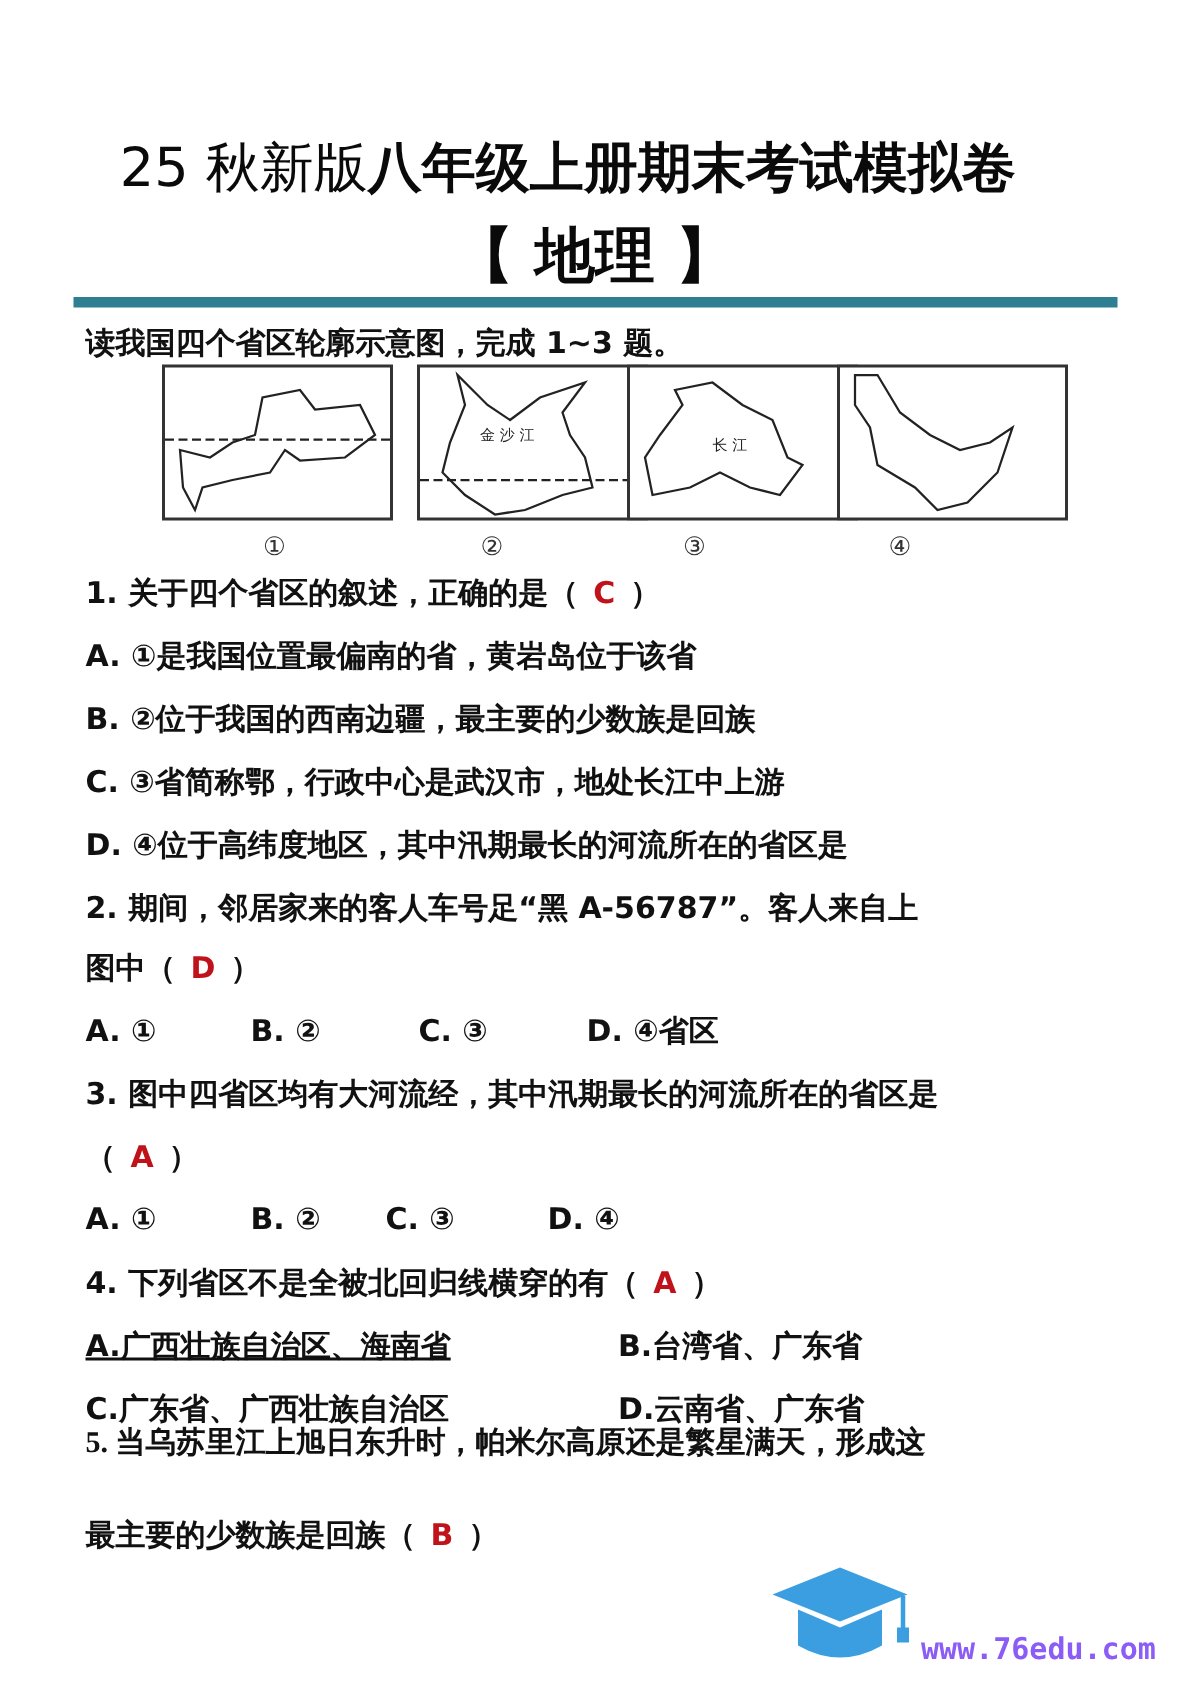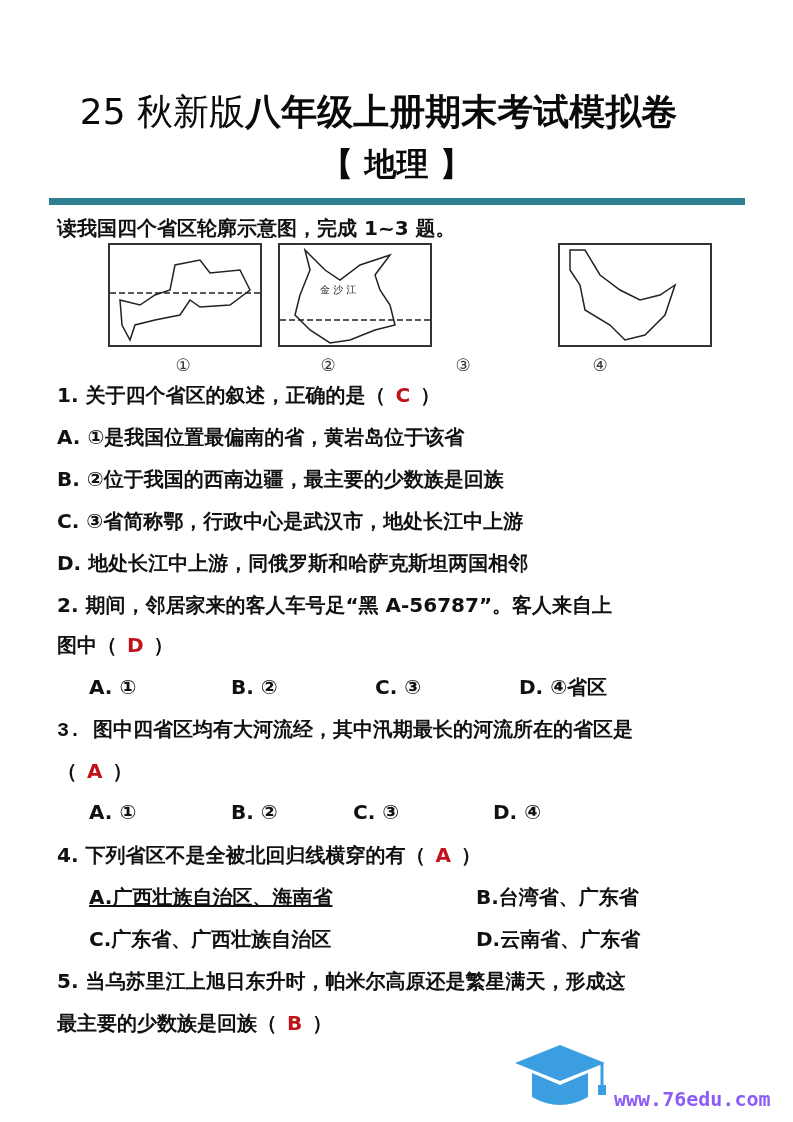--- a/index.html
+++ b/index.html
@@ -2,30 +2,30 @@
 <html><head>
 <meta charset="utf-8">
 <style>
   html, body { margin: 0; padding: 0; background: #ffffff; }
   body { width: 793px; height: 1122px; position: relative; overflow: hidden;
          font-family: "DejaVu Sans", "Liberation Sans", sans-serif; color: #111; }
   .title1 { position: absolute; top: 88px; left: 0; width: 757px; text-align: center;
             font-size: 36px; font-weight: bold; letter-spacing: 0px; color: #0a0a0a; }
   .title1 .light { font-weight: normal; }
   .title2 { position: absolute; top: 143px; left: 0; width: 793px; text-align: center;
-            font-size: 32px; font-weight: bold; color: #0a0a0a; }
+            font-size: 40px; font-weight: bold; color: #0a0a0a; }
   .divider { position: absolute; top: 198px; left: 49px; width: 696px; height: 7px; background: #2f7f93; }
   .intro { position: absolute; top: 215px; left: 57px; font-size: 20px; font-weight: bold; }
   .maps { position: absolute; top: 243px; left: 108px; width: 600px; height: 135px; padding-left: 11px; }
   .map { position: absolute; top: 0; width: 150px; height: 100px; border: 2px solid #333; background: #fff; }
   .map svg { width: 100%; height: 100%; }
   .map-label { position: absolute; top: 112px; width: 30px; text-align: center; font-size: 17px; color: #333; }
   .line { position: absolute; left: 57px; font-size: 20px; font-weight: bold; white-space: nowrap; }
   .ans { color: #c0121b; margin: 0 10px; }
-  .opt { display: inline-block; margin-left: 32px; }
+  .opt { display: inline-block; }
   .logo { position: absolute; left: 510px; top: 1035px; width: 280px; height: 80px; }
   .logo-text { position: absolute; left: 104px; top: 2px; font-size: 37px; font-weight: bold; color: #ec4c7c; letter-spacing: 2px; }
   .logo-url { position: absolute; left: 104px; top: 52px; font-size: 20px; font-weight: bold; color: #8b5cf6; font-family: "DejaVu Sans Mono", monospace; }
 </style>
 </head>
 <body>
 
 <div class="title1">
   <span class="light">25 秋新版</span><span>八年级上册期末考试模拟卷</span>
 </div>
@@ -41,66 +41,72 @@
       <line x1="0" y1="48" x2="150" y2="48" stroke="#222" stroke-width="1.5" stroke-dasharray="6,3"></line>
     </svg>
   </div>
   <div class="map" style="left:170px;">
     <svg viewBox="0 0 150 100">
       <path d="M25 5 L30 25 L20 50 L15 70 L30 85 L50 98 L70 95 L95 85 L115 80 L110 60 L100 45 L95 30 L110 10 L80 20 L60 35 L45 25 Z" fill="none" stroke="#222" stroke-width="1.5"></path>
       <line x1="0" y1="75" x2="150" y2="75" stroke="#222" stroke-width="1.5" stroke-dasharray="6,3"></line>
       <text x="40" y="48" font-size="10" fill="#222">金 沙 江</text>
     </svg>
   </div>
+  <div class="map" style="left:310px;">
+    <svg viewBox="0 0 150 100">
+      <path d="M20 45 L35 25 L30 15 L55 10 L75 25 L95 35 L105 60 L115 65 L100 85 L80 80 L60 70 L40 80 L15 85 L10 60 Z" fill="none" stroke="#222" stroke-width="1.5"></path>
+      <text x="55" y="55" font-size="10" fill="#222">长 江</text>
+    </svg>
+  </div>
   <div class="map" style="left:450px;">
     <svg viewBox="0 0 150 100">
       <path d="M10 5 L25 5 L40 30 L60 45 L80 55 L100 50 L115 40 L105 70 L85 90 L65 95 L50 80 L25 65 L20 40 L10 25 Z" fill="none" stroke="#222" stroke-width="1.5"></path>
     </svg>
   </div>
   <div class="map-label" style="left:60px;">①</div>
   <div class="map-label" style="left:205px;">②</div>
   <div class="map-label" style="left:340px;">③</div>
   <div class="map-label" style="left:477px;">④</div>
 </div>
 
 <div class="line" style="top:382px;text-align:right;">
   <span>1. 关于四个省区的叙述，正确的是（</span><span class="ans">C</span><span>）</span>
 </div>
 <div class="line" style="top:424px;">A. ①是我国位置最偏南的省，黄岩岛位于该省</div>
 <div class="line" style="top:466px;">B. ②位于我国的西南边疆，最主要的少数族是回族</div>
 <div class="line" style="top:508px;">C. ③省简称鄂，行政中心是武汉市，地处长江中上游</div>
-<div class="line" style="top:550px;">D. 地处长江中上游，同俄罗斯和哈萨克斯坦两国相邻</div>
+<div class="line" style="top:550px;">D. ④位于高纬度地区，其中汛期最长的河流所在的省区是</div>
 
 <div class="line" style="top:592px;">2. 期间，邻居家来的客人车号足“黑 A-56787”。客人来自上</div>
 <div class="line" style="top:632px;">
   <span>图中（</span><span class="ans">D</span><span>）</span>
 </div>
 <div class="line" style="top:674px;">
   <span class="opt" style="width:110px;">A. ①</span><span class="opt" style="width:112px;">B. ②</span><span class="opt" style="width:112px;">C. ③</span><span class="opt">D. ④省区</span>
 </div>
 
-<div class="line" style="top:716px;font-family:Liberation Mono, monospace;">3. 图中四省区均有大河流经，其中汛期最长的河流所在的省区是</div>
+<div class="line" style="top:716px;">3. 图中四省区均有大河流经，其中汛期最长的河流所在的省区是</div>
 <div class="line" style="top:758px;">
   <span>（</span><span class="ans">A</span><span>）</span>
 </div>
 <div class="line" style="top:800px;">
   <span class="opt" style="width:110px;">A. ①</span><span class="opt" style="width:90px;">B. ②</span><span class="opt" style="width:108px;">C. ③</span><span class="opt">D. ④</span>
 </div>
 
 <div class="line" style="top:842px;">
   <span>4. 下列省区不是全被北回归线横穿的有（</span><span class="ans">A</span><span>）</span>
 </div>
 <div class="line" style="top:884px;">
   <span class="opt" style="width:355px;text-decoration:underline;">A.广西壮族自治区、海南省</span><span class="opt">B.台湾省、广东省</span>
 </div>
 <div class="line" style="top:926px;">
   <span class="opt" style="width:355px;">C.广东省、广西壮族自治区</span><span class="opt">D.云南省、广东省</span>
 </div>
 
-<div class="line" style="top:968px;">5. 当乌苏里江上旭日东升时，帕米尔高原还是繁星满天，形成这</div>
+<div class="line" style="top:948px;font-family:Liberation Serif, serif;">5. 当乌苏里江上旭日东升时，帕米尔高原还是繁星满天，形成这</div>
 <div class="line" style="top:1010px;">
   <span>最主要的少数族是回族（</span><span class="ans">B</span><span>）</span>
 </div>
 
 <div class="logo">
   <svg width="100" height="80" viewBox="0 0 100 80">
     <polygon points="5,28 50,10 95,28 50,46" fill="#3a9ee0"></polygon>
     <path d="M22 38 L22 62 Q50 78 78 62 L78 38 L50 50 Z" fill="#3a9ee0"></path>
     <line x1="92" y1="29" x2="92" y2="52" stroke="#3a9ee0" stroke-width="3"></line>
     <rect x="88" y="50" width="8" height="10" fill="#3a9ee0"></rect>

